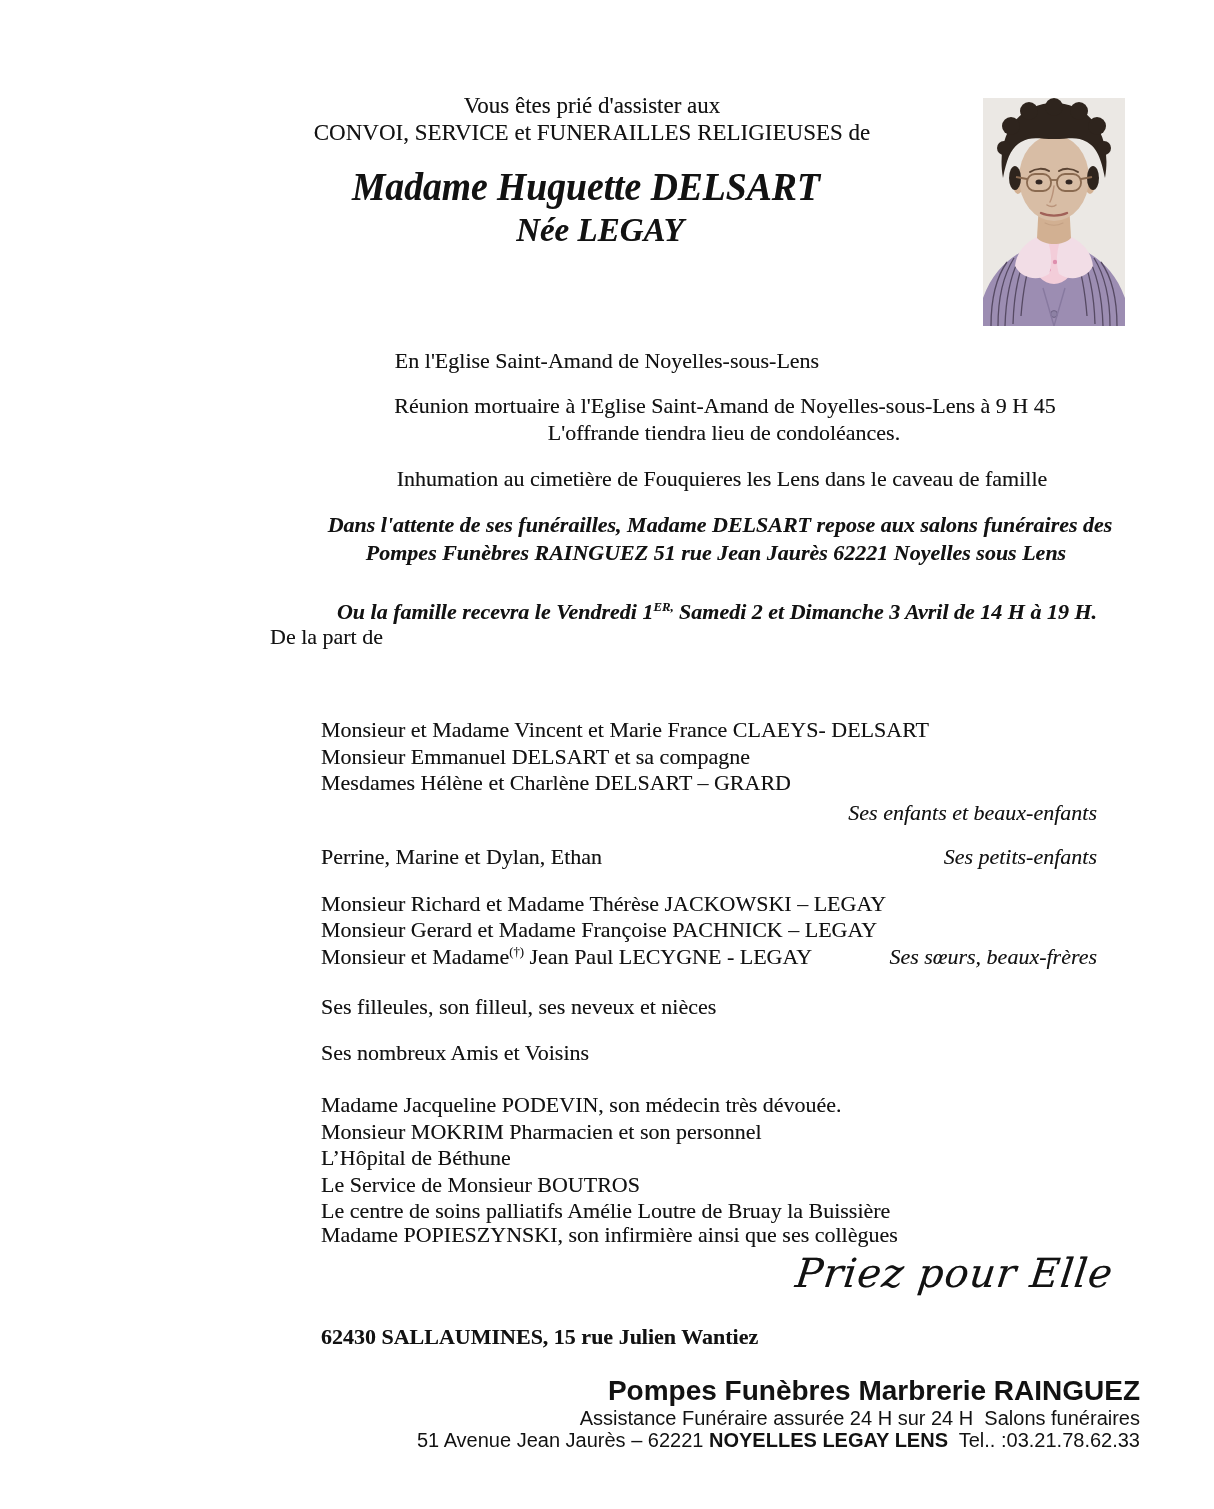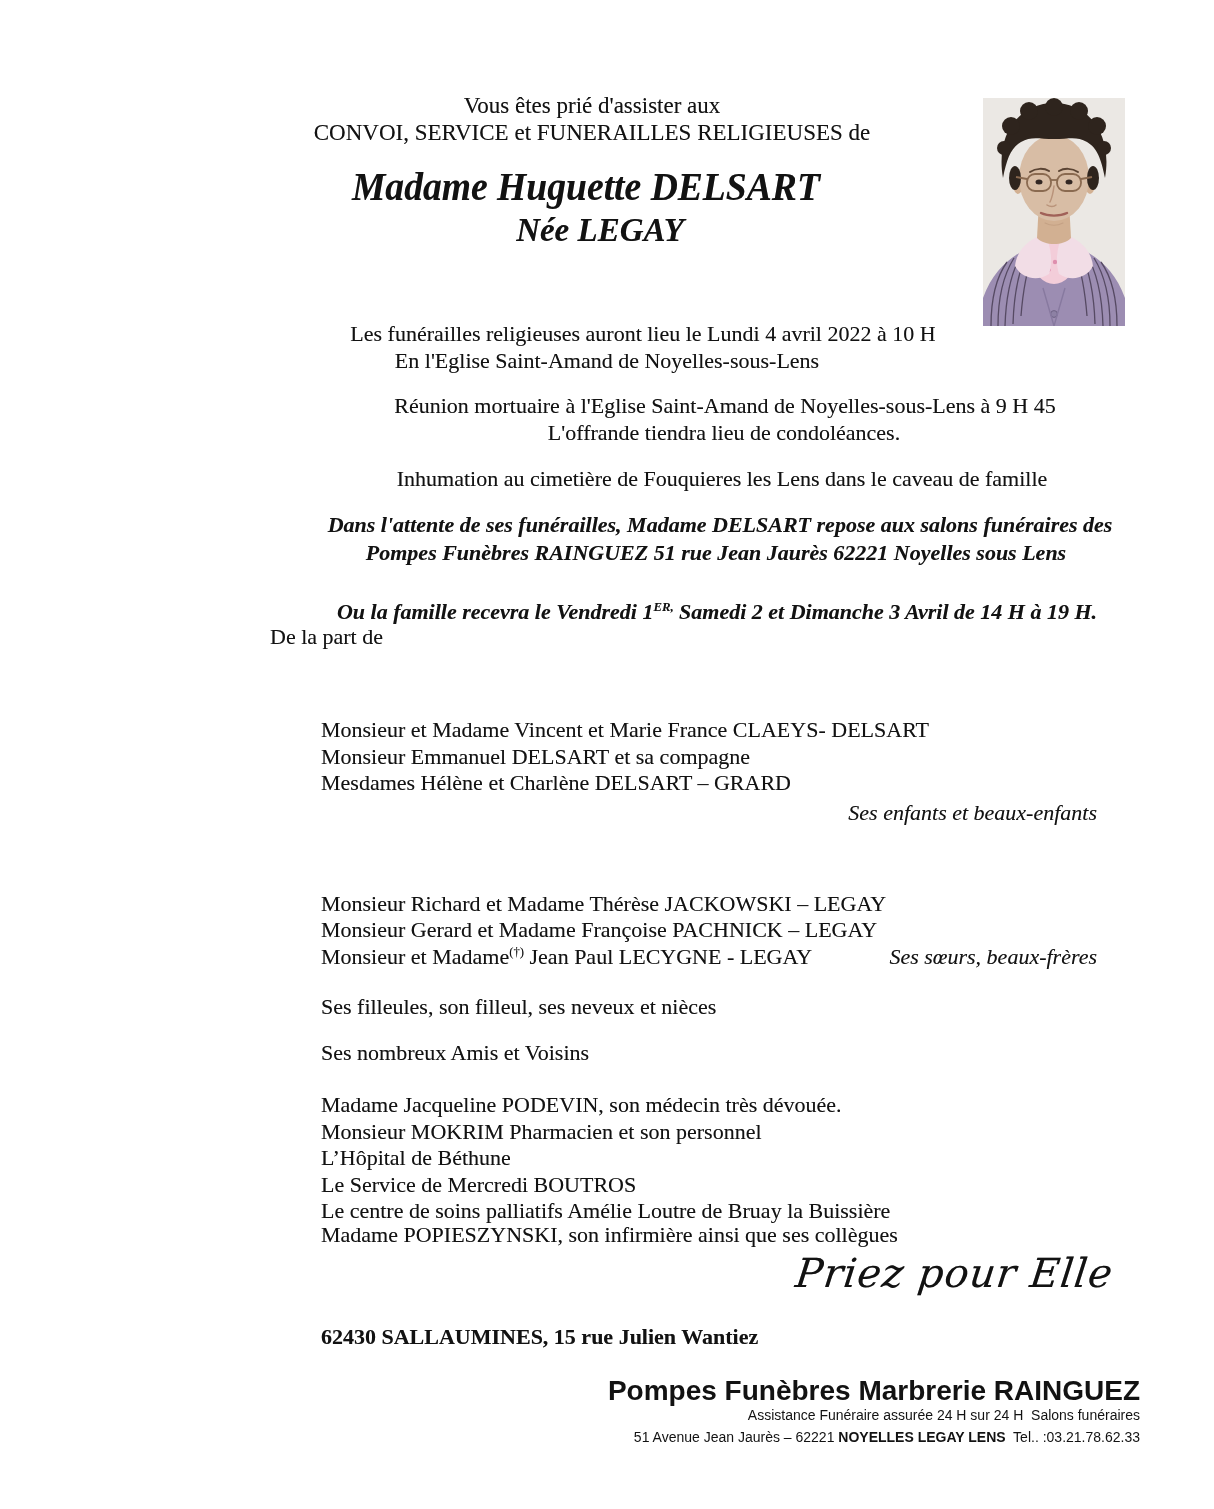--- a/index.html
+++ b/index.html
@@ -23,21 +23,21 @@
   .frel { font-style:italic; }
   .photo { position:absolute; left:983px; top:98px; width:142px; height:228px; }
   .prayer {
     position:absolute; right:101px; top:1250px;
     font-family:"DejaVu Serif", serif; font-style:italic; font-size:40px;
     transform:skewX(-7deg); letter-spacing:1px; white-space:nowrap;
   }
   .sans { font-family:"Liberation Sans", sans-serif; text-shadow:none; }
   .fblock { position:absolute; right:74px; text-align:right; white-space:nowrap; }
   .fcompany { font-size:28px; font-weight:bold; line-height:1; }
-  .fsmall   { font-size:14px; line-height:1; }
+  .fsmall   { font-size:20px; line-height:1; }
   .b { font-weight:bold; }
 </style>
 </head>
 <body>
 
 <div class="page">
 
   <div class="line c invite" style="left:92px; top:92px;">Vous êtes prié d'assister aux</div>
   <div class="line c invite" style="left:92px; top:119px;">CONVOI, SERVICE et FUNERAILLES RELIGIEUSES de</div>
 
@@ -118,21 +118,20 @@
       </g>
 
       <path d="M58,115 C65,118.5 77,118.5 84,115" fill="none" stroke-width="2.4" stroke-linecap="round" stroke="#a06158"></path>
       <path d="M62,125 C68,128 74,128 80,125" fill="none" stroke="#c4a184" stroke-width="1.1" stroke-linecap="round"></path>
 
       <circle cx="71" cy="216" r="3.4" fill="#8d81a4" stroke="#6e6284" stroke-width="1"></circle>
       <path d="M60,190 L71,228 L82,190" fill="none" stroke="#87799f" stroke-width="1.4"></path>
     </svg>
   </div>
 
-  <div class="line c" style="left:143px; top:321px;">Les funérailles religieuses auront lieu le Lundi 4 avril 2022 à 10 H</div>
   <div class="line c" style="left:107px; top:348px;">En l'Eglise Saint-Amand de Noyelles-sous-Lens</div>
   <div class="line c" style="left:225px; top:393px;">Réunion mortuaire à l'Eglise Saint-Amand de Noyelles-sous-Lens à 9 H 45</div>
   <div class="line c" style="left:224px; top:420px;">L'offrande tiendra lieu de condoléances.</div>
   <div class="line c" style="left:222px; top:466px;">Inhumation au cimetière de Fouquieres les Lens dans le caveau de famille</div>
 
   <div class="line c bi" style="left:220px; top:512px;">Dans l'attente de ses funérailles, Madame DELSART repose aux salons funéraires des</div>
   <div class="line c bi" style="left:216px; top:540px;">Pompes Funèbres RAINGUEZ 51 rue Jean Jaurès 62221 Noyelles sous Lens</div>
   <div class="line c bi" style="left:217px; top:567px;margin-top:32px;"><span>Ou la famille recevra le Vendredi 1</span><sup class="sm">ER,</sup><span> Samedi 2 et Dimanche 3 Avril de 14 H à 19 H.</span></div>
 
   <div class="line" style="left:270px; top:624px;">De la part de</div>
@@ -141,20 +140,24 @@
       <span>Monsieur et Madame Vincent et Marie France CLAEYS- DELSART</span>
     </div>
   <div class="row" style="top:744px;">
       <span>Monsieur Emmanuel DELSART et sa compagne</span>
     </div>
   <div class="row" style="top:770px;">
       <span>Mesdames Hélène et Charlène DELSART – GRARD</span>
     </div>
   <div class="row rowR" style="top:800px;">
     <span class="frel">Ses enfants et beaux-enfants</span>
+  </div>
+  <div class="row" style="top:844px;">
+    <span>Perrine, Marine et Dylan, Ethan</span>
+    <span class="frel">Ses petits-enfants</span>
   </div>
   <div class="row" style="top:891px;">
       <span>Monsieur Richard et Madame Thérèse JACKOWSKI – LEGAY</span>
     </div>
   <div class="row" style="top:917px;">
       <span>Monsieur Gerard et Madame Françoise PACHNICK – LEGAY</span>
     </div>
   <div class="row" style="top:944px;">
     <span><span>Monsieur et Madame</span><sup class="sm">(†)</sup><span> Jean Paul LECYGNE - LEGAY</span></span>
     <span class="frel">Ses sœurs, beaux-frères</span>
@@ -168,21 +171,21 @@
   <div class="row" style="top:1092px;">
       <span>Madame Jacqueline PODEVIN, son médecin très dévouée.</span>
     </div>
   <div class="row" style="top:1119px;">
       <span>Monsieur MOKRIM Pharmacien et son personnel</span>
     </div>
   <div class="row" style="top:1145px;">
       <span>L’Hôpital de Béthune</span>
     </div>
   <div class="row" style="top:1172px;">
-      <span>Le Service de Mercredi BOUTROS</span>
+      <span>Le Service de Monsieur BOUTROS</span>
     </div>
   <div class="row" style="top:1198px;">
       <span>Le centre de soins palliatifs Amélie Loutre de Bruay la Buissière</span>
     </div>
   <div class="row" style="top:1222px;">
       <span>Madame POPIESZYNSKI, son infirmière ainsi que ses collègues</span>
     </div>
 
   <div class="prayer">Priez pour Elle</div>
   <div class="line" style="left:321px; top:1324px;font-weight:bold;">62430 SALLAUMINES, 15 rue Julien Wantiez</div>

